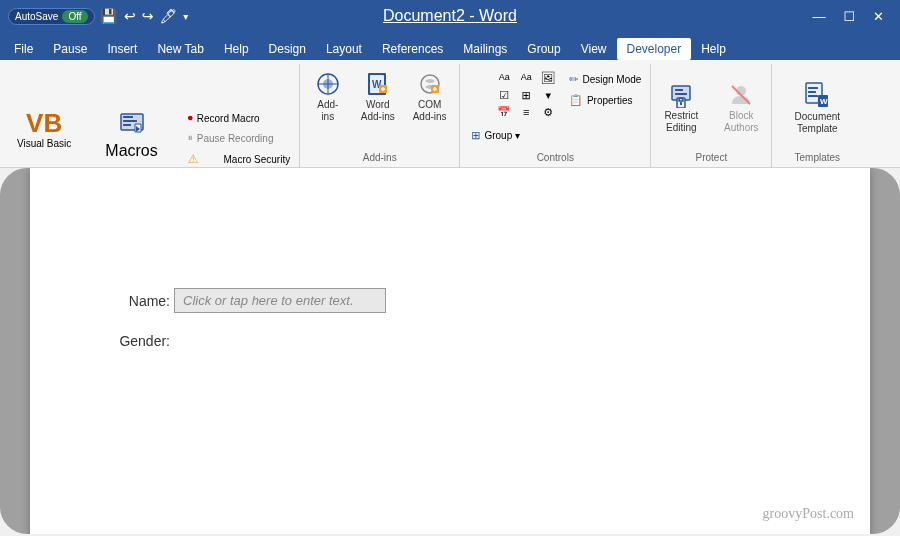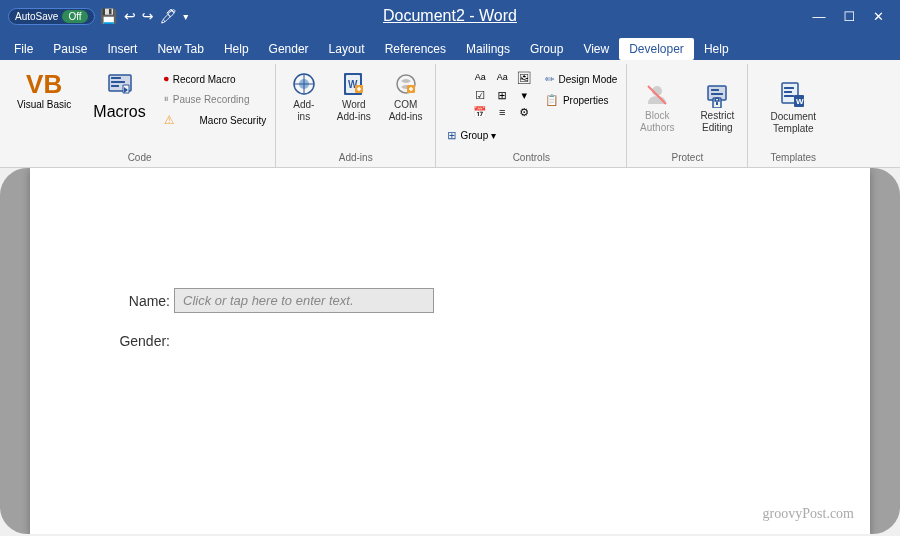--- a/index.html
+++ b/index.html
@@ -175,21 +175,21 @@
     }
     .doc-content { margin-top: 80px; }
     .doc-row { display: flex; align-items: center; margin-bottom: 20px; font-size: 14px; }
     .doc-label { color: #333; margin-right: 4px; min-width: 60px; text-align: right; }
     .doc-field {
       border: 1px solid #999;
       background: #e8e8e8;
       padding: 4px 8px;
       font-size: 13px;
       color: #666;
-      width: 260px;
+      width: 212px;
       font-style: italic;
     }
     .groovy-watermark {
       position: absolute;
       bottom: 12px;
       right: 16px;
       color: #aaa;
       font-size: 14px;
       font-family: Georgia, serif;
     }
@@ -218,34 +218,34 @@
     <button class="title-btn close-btn">✕</button>
   </div>
 </div>
 
 <div class="menubar">
   <div class="menu-item">File</div>
   <div class="menu-item">Pause</div>
   <div class="menu-item">Insert</div>
   <div class="menu-item">New Tab</div>
   <div class="menu-item">Help</div>
-  <div class="menu-item">Gender</div>
+  <div class="menu-item">Design</div>
   <div class="menu-item">Layout</div>
   <div class="menu-item">References</div>
   <div class="menu-item">Mailings</div>
   <div class="menu-item">Group</div>
   <div class="menu-item">View</div>
   <div class="menu-item active">Developer</div>
   <div class="menu-item">Help</div>
 </div>
 
 <div class="ribbon">
 
   <div class="ribbon-group code-group">
-    <div class="ribbon-items" style="flex-direction:row; gap:4px; flex:1; align-items:flex-start;">
+    <div class="ribbon-items" style="flex-direction:row; gap:16px; flex:1; align-items:flex-start;margin-top:39px;">
 
       <div class="code-btn-large">
         <div style="font-size:26px; color:#cc6600; font-weight:bold; line-height:1;">VB</div>
         <div style="font-size:10px; text-align:center; line-height:1.2; margin-top:2px;">Visual
 Basic</div>
       </div>
 
       <div class="macros-btn">
         <div style="font-size:22px;">
           <svg width="26" height="26" viewBox="0 0 26 26">
@@ -356,42 +356,42 @@
           <span style="font-size:10px;">Group ▾</span>
         </div>
       </div>
     </div>
     <div class="ribbon-group-label">Controls</div>
   </div>
 
 
   <div class="ribbon-group protect-group" style="min-width:120px;">
     <div class="ribbon-items" style="flex:1; align-items:center; justify-content:center; gap:8px;">
-      <div class="ribbon-btn disabled" style="min-width:52px;">
-        <div>
-          <svg width="26" height="26" viewBox="0 0 26 26">
-            <circle cx="13" cy="9" r="5" fill="#aaa"></circle>
-            <path d="M4 22 Q4 14 13 14 Q22 14 22 22Z" fill="#aaa"></path>
-            <line x1="4" y1="4" x2="22" y2="22" stroke="red" stroke-width="2"></line>
-          </svg>
-        </div>
-        <div style="font-size:10px; text-align:center; line-height:1.2;">Block<br>Authors</div>
-      </div>
       <div class="ribbon-btn" style="min-width:52px;">
         <div>
           <svg width="26" height="26" viewBox="0 0 26 26">
             <rect x="4" y="4" width="18" height="14" rx="1" fill="#d0d8e8" stroke="#2b579a" stroke-width="1.5"></rect>
             <rect x="7" y="7" width="8" height="2" rx="0.5" fill="#2b579a"></rect>
             <rect x="7" y="11" width="12" height="2" rx="0.5" fill="#2b579a"></rect>
             <rect x="9" y="16" width="8" height="10" rx="1" fill="#f0f0f0" stroke="#2b579a" stroke-width="1.5"></rect>
             <path d="M11 19 Q11 16 13 16 Q15 16 15 19Z" fill="none" stroke="#2b579a" stroke-width="1.5"></path>
             <rect x="12" y="20" width="2" height="3" rx="0.5" fill="#2b579a"></rect>
           </svg>
         </div>
         <div style="font-size:10px; text-align:center; line-height:1.2;">Restrict<br>Editing</div>
+      </div>
+      <div class="ribbon-btn disabled" style="min-width:52px;">
+        <div>
+          <svg width="26" height="26" viewBox="0 0 26 26">
+            <circle cx="13" cy="9" r="5" fill="#aaa"></circle>
+            <path d="M4 22 Q4 14 13 14 Q22 14 22 22Z" fill="#aaa"></path>
+            <line x1="4" y1="4" x2="22" y2="22" stroke="red" stroke-width="2"></line>
+          </svg>
+        </div>
+        <div style="font-size:10px; text-align:center; line-height:1.2;">Block<br>Authors</div>
       </div>
     </div>
     <div class="ribbon-group-label">Protect</div>
   </div>
 
   <div class="ribbon-group templates-group">
     <div class="ribbon-items" style="flex:1; align-items:center; justify-content:center;">
       <div class="ribbon-btn" style="min-width:60px;">
         <div>
           <svg width="28" height="28" viewBox="0 0 28 28">

